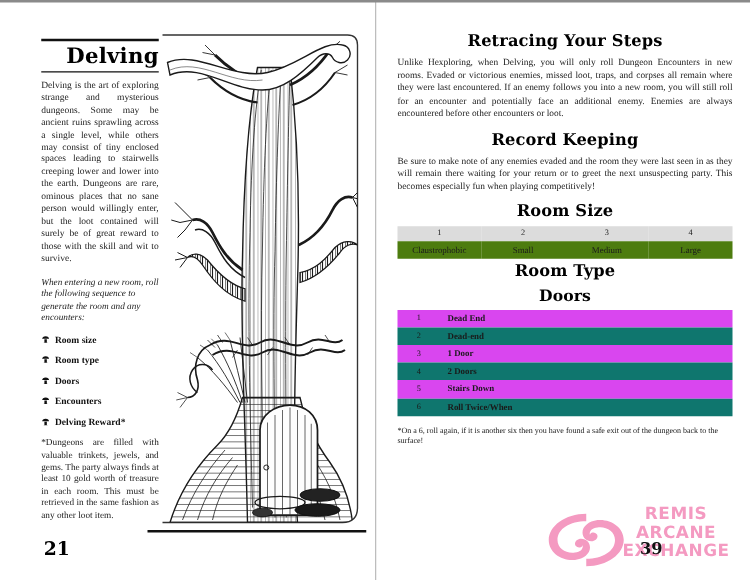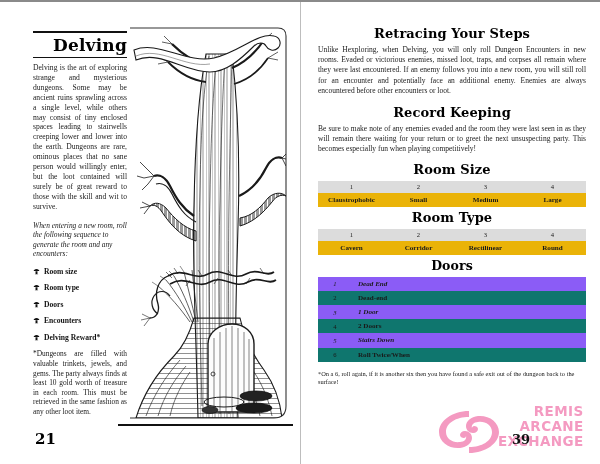--- a/index.html
+++ b/index.html
@@ -58,42 +58,42 @@
     text-align:center;font-size:12.5px;line-height:15px;color:#000;
     letter-spacing:.1px;margin:0 0 4px 0;
   }
   .rp-h.blackletter{font-size:13px;}
   .rp-p{font-size:7.5px;line-height:10.2px;text-align:justify;margin:0 0 9px 0;color:#1a1a1a;}
   .rp-p.tight{margin-bottom:7px;}
 
   table.tbl{width:268px;border-collapse:collapse;margin:0 0 3px 0;table-layout:fixed;}
   table.tbl td{font-size:7px;text-align:center;padding:3px 0;color:#1a1a1a;}
   table.tbl tr.hdr td{background:#dcdcdc;font-size:6.6px;padding:2.5px 0;}
-  table.tbl tr.val td{background:#eab308;font-weight:bold;font-size:7.1px;}
+  table.tbl tr.val td{background:#4d7c0f;font-weight:normal;font-size:7.1px;}
 
   table.doors{width:268px;border-collapse:collapse;table-layout:fixed;margin-top:1px;}
   table.doors td{font-size:7px;padding:3.1px 0;color:#1a1a1a;}
   table.doors td.num{width:34px;text-align:center;font-size:6.6px;}
   table.doors td.lbl{font-weight:bold;font-size:7.1px;padding-left:6px;}
-  table.doors tr.odd td{background:#8b5cf6;font-style:italic;}
+  table.doors tr.odd td{background:#d946ef;}
   table.doors tr.even td{background:#0f766e;}
 
   .rp-note{font-size:6.4px;line-height:8.6px;margin-top:8px;color:#1a1a1a;}
   .rp-pageno{
     position:absolute;left:512px;top:432px;z-index:30;
     font-family:"DejaVu Serif", serif;font-weight:bold;font-size:13px;color:#111;
   }
 
   
   .wm{position:absolute;left:436px;top:402px;width:160px;height:60px;z-index:20;pointer-events:none;}
   .wm-txt{
     position:absolute;left:62px;top:2px;
     font-family:"DejaVu Sans", sans-serif;font-weight:bold;
     font-size:13.5px;line-height:15px;letter-spacing:.4px;
-    color:#f49ac1;text-align:right;
+    color:#f49ac1;text-align:center;
   }
   .wm-swirl{position:absolute;left:0;top:6px;width:66px;height:48px;}
 </style>
 </head>
 <body>
 
 <div class="top-rule"></div>
 
 <div class="spread">
 
@@ -297,36 +297,20 @@
           <tr class="val">
             <td>Claustrophobic</td>
             <td>Small</td>
             <td>Medium</td>
             <td>Large</td>
           </tr>
         </tbody>
       </table>
 
       <h2 class="rp-h blackletter">Room Type</h2>
-      <table class="tbl">
-        <tbody>
-          <tr class="hdr">
-            <td>1</td>
-            <td>2</td>
-            <td>3</td>
-            <td>4</td>
-          </tr>
-          <tr class="val">
-            <td>Cavern</td>
-            <td>Corridor</td>
-            <td>Rectilinear</td>
-            <td>Round</td>
-          </tr>
-        </tbody>
-      </table>
 
       <h2 class="rp-h">Doors</h2>
       <table class="doors">
         <tbody>
           <tr class="odd">
             <td class="num">1</td>
             <td class="lbl">Dead End</td>
           </tr>
           <tr class="even">
             <td class="num">2</td>

